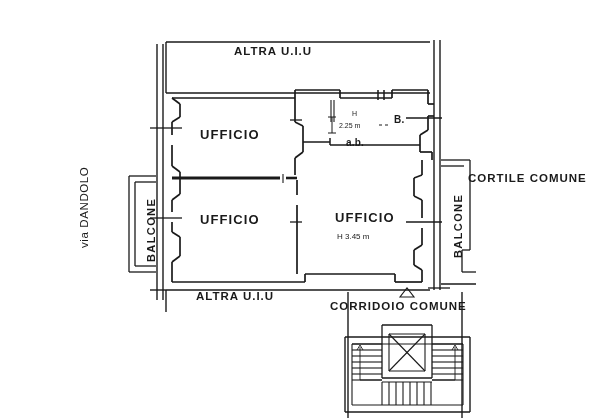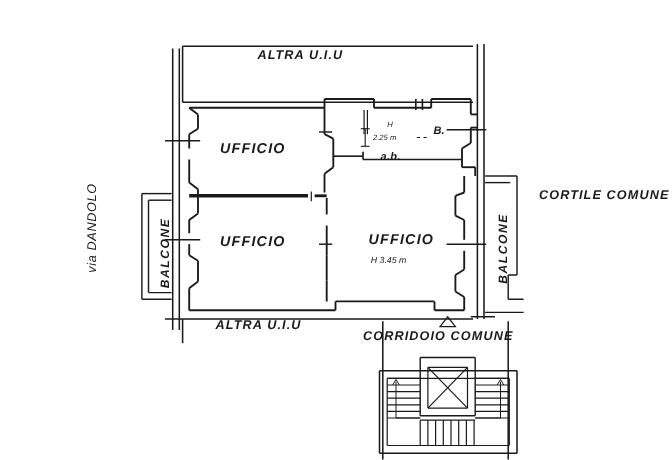--- a/index.html
+++ b/index.html
@@ -14,21 +14,20 @@
     overflow: hidden;
     font-family: "Liberation Sans", sans-serif;
     color: #000000;
     position: relative;
   }
   #plan-root {
     position: relative;
     width: 611px;
     height: 412px;
     background: #ffffff;
-    font-style: italic;
   }
   svg#floorplan {
     position: absolute;
     left: 0;
     top: 0;
     width: 611px;
     height: 418px;
     display: block;
   }
   .lbl {
@@ -309,19 +308,19 @@
   <div class="lbl lbl-tiny" style="left:337px; top:232px; font-size:8px;">H 3.45 m</div>
 
   <div class="lbl lbl-small" style="left:346px; top:94px; font-size:10px;margin-top:43px;">a.b.</div>
 
   <div class="lbl lbl-tiny" style="left:352px; top:110px;">H</div>
 
   <div class="lbl lbl-tiny" style="left:339px; top:122px;">2.25 m</div>
 
   <div class="lbl lbl-small" style="left:394px; top:114px; font-size:10px;">B.</div>
 
-  <div class="lbl lbl-area" style="left:490px; top:172px;">CORTILE COMUNE</div>
+  <div class="lbl lbl-area" style="left:468px; top:172px;">CORTILE COMUNE</div>
 
   <div class="lbl lbl-area" style="left:196px; top:290px;">ALTRA U.I.U</div>
 
   <div class="lbl lbl-area" style="left:330px; top:300px;">CORRIDOIO COMUNE</div>
 
 </div>
 
 </body></html>

